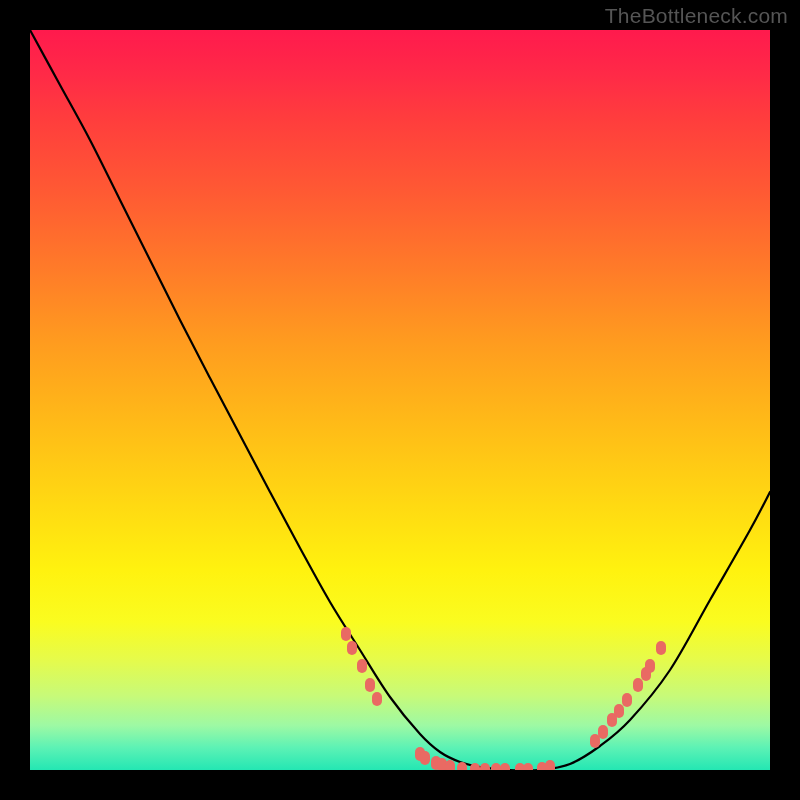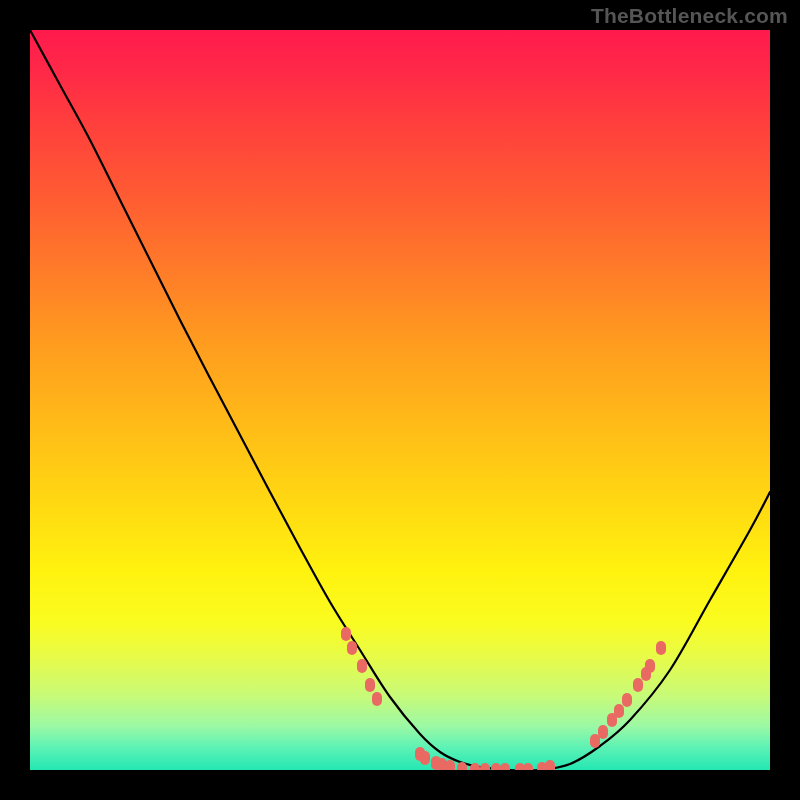--- a/index.html
+++ b/index.html
@@ -15,21 +15,21 @@
     position: relative;
     width: 800px;
     height: 800px;
   }
   .watermark {
     position: absolute;
     top: 4px;
     right: 12px;
     color: #555;
     font-size: 21px;
-    font-weight: 700;
+    font-weight: 400;
     letter-spacing: 0.2px;
     z-index: 20;
     user-select: none;
   }
   .plot {
     position: absolute;
     left: 30px;
     top: 30px;
     width: 740px;
     height: 740px;

